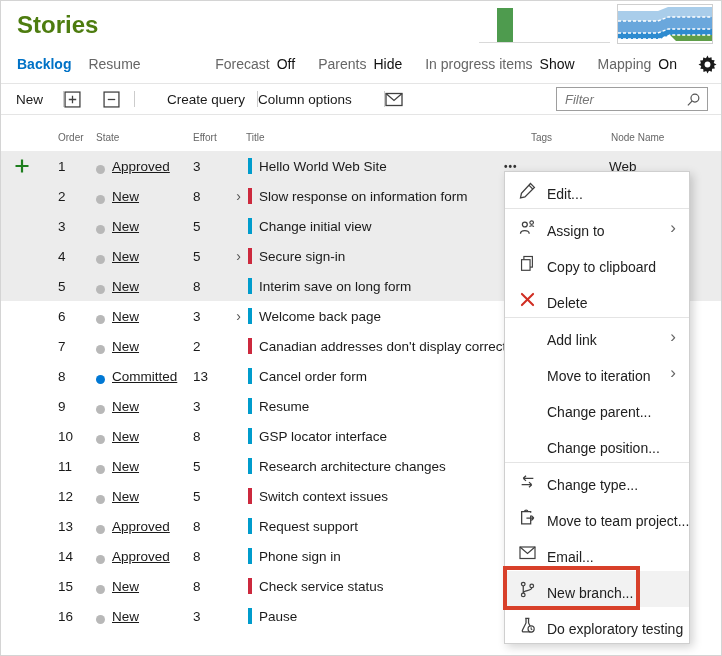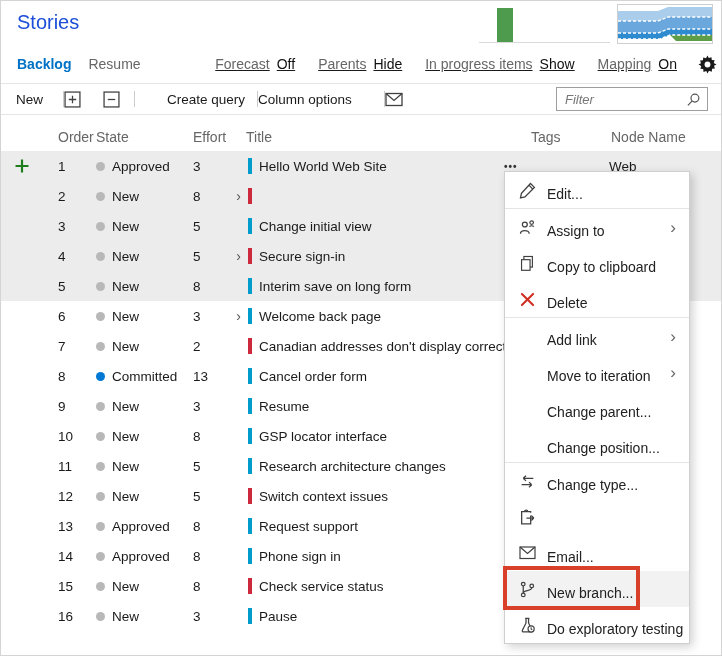--- a/index.html
+++ b/index.html
@@ -2,54 +2,54 @@
 <html><head>
 <meta charset="utf-8">
 <style>
   html,body{margin:0;padding:0;background:#fff;}
   .page{
     position:relative;width:722px;height:656px;box-sizing:border-box;
     border:1px solid #d4d4d4;background:#fff;overflow:hidden;
     font-family:"Liberation Sans","DejaVu Sans",sans-serif;color:#1a1a1a;
   }
   
-  .page-title{position:absolute;left:16px;top:10px;font-size:20px;color:#1d4ed8;}
+  .page-title{position:absolute;left:16px;top:10px;font-size:24px;color:#4d7c0f;font-weight:bold;}
   .velocity{position:absolute;left:477px;top:3px;width:134px;height:40px;cursor:pointer;}
   .cfd{position:absolute;left:616px;top:3px;width:96px;height:40px;border:1px solid #cfcfcf;box-sizing:border-box;cursor:pointer;background:#fff;}
   .tabs{position:absolute;left:16px;top:50px;height:26px;display:flex;align-items:center;gap:11px;font-size:14px;}
   .tab{color:#666;cursor:pointer;padding:0 6px 0 0;}
   .tab.active{color:var(--accent,#0072c6);font-weight:bold;}
-  .view-controls{position:absolute;right:4px;top:50px;height:26px;display:flex;align-items:center;gap:23px;font-size:14px;text-decoration:underline;}
+  .view-controls{position:absolute;right:4px;top:50px;height:26px;display:flex;align-items:center;gap:23px;font-size:14px;}
   .vc{display:flex;gap:7px;cursor:pointer;}
   .vc-label{color:#666;}
   .vc-value{color:#111;}
   .gear{display:flex;align-items:center;cursor:pointer;margin-left:-2px;}
   .hdivider{position:absolute;left:0;right:0;height:1px;background:#e5e5e5;}
   .d1{top:82px;} .d2{top:113px;}
   
   .toolbar{position:absolute;left:15px;top:84px;height:28px;display:flex;align-items:center;font-size:13.5px;}
   .tb-btn{cursor:pointer;color:#1a1a1a;display:flex;align-items:center;}
   .tb-sep{width:1px;height:16px;background:#ccc;}
   .ml20{margin-left:20px}.ml17{margin-left:0}.ml22{margin-left:22px}.ml14{margin-left:14px}.ml16{margin-left:32px}.ml12{margin-left:12px}
   .filter-box{position:absolute;left:555px;top:86px;width:152px;height:24px;border:1px solid #9e9e9e;box-sizing:border-box;background:#fff;}
   .filter-box input{position:absolute;left:0;top:0;width:124px;height:22px;border:0;outline:none;padding:0 0 0 8px;font-size:13px;font-family:inherit;color:#333;background:transparent;}
   .filter-box input::placeholder{font-style:italic;color:#767676;}
   .filter-search{position:absolute;right:6px;top:4px;}
   
   .grid-cols{display:grid;grid-template-columns:57px 38px 97px 36px 1fr;align-items:center;}
-  .thead{position:absolute;left:0;right:0;top:123px;height:26px;font-size:14px;color:#666;}
+  .thead{position:absolute;left:0;right:0;top:123px;height:26px;font-size:10px;color:#666;}
   .thead .title-h{padding-left:17px;}
   .abs-h{position:absolute;top:0;height:26px;display:flex;align-items:center;}
   .tags-h{left:530px;} .node-h{left:610px;}
   .rows{position:absolute;left:0;right:0;top:150px;}
   .row{height:30px;position:relative;font-size:13.5px;cursor:pointer;}
   .row.sel{background:var(--sel-bg,#ececec);}
   .add-plus{visibility:hidden;margin-left:14px;display:flex;}
   .row.can-add .add-plus{visibility:visible;}
-  .state-cell{display:flex;align-items:center;}
+  .state-cell{display:flex;align-items:flex-end;text-decoration:underline;}
   .state-dot{width:9px;height:9px;border-radius:50%;margin-right:7px;flex:0 0 auto;}
   .title-cell{display:flex;align-items:center;overflow:hidden;white-space:nowrap;height:30px;}
   .expand-chevron{width:19px;text-align:center;color:#555;font-size:14px;visibility:hidden;flex:0 0 auto;}
   .row.exp .expand-chevron{visibility:visible;}
   .type-bar{width:4px;height:16px;flex:0 0 auto;}
   .row-title{margin-left:7px;}
   .menu-trigger{position:absolute;left:503px;top:0;height:30px;display:flex;align-items:center;font-weight:bold;color:#333;font-size:10px;letter-spacing:1px;cursor:pointer;}
   .node-cell{position:absolute;left:608px;top:0;height:30px;display:flex;align-items:center;color:#1a1a1a;}
   
   .menu{position:absolute;left:503px;top:170px;width:186px;box-sizing:border-box;background:#fff;border:1px solid #cfcfcf;box-shadow:3px 3px 9px rgba(0,0,0,.18);z-index:5;}
@@ -202,20 +202,21 @@
         </div>
     <div class="order-cell">2</div>
     <div class="state-cell">
       <span class="state-dot" style="background: rgb(184, 184, 184);"></span>
       <span>New</span>
     </div>
     <div>8</div>
     <div class="title-cell">
       <span class="expand-chevron">›</span>
       <span class="type-bar" style="background: rgb(204, 41, 61);"></span>
+      <span class="row-title">Slow response on information form</span>
     </div>
   </div>
       <div class="row grid-cols sel">
     <div>
           <span class="add-plus">
             <svg width="14" height="14" viewBox="0 0 14 14">
               <path d="M7 0.5 V13.5 M0.5 7 H13.5" stroke="#1e7e1e" stroke-width="2.2"></path>
             </svg>
           </span>
         </div>
@@ -569,20 +570,21 @@
 
   </div>
       <div class="menu-item">
     <span class="mi-icon">
           <svg width="17" height="17" viewBox="0 0 16 16">
             <path d="M11 6 V14 H2.5 V2.5 H11 V3.5" fill="none" stroke="#404040" stroke-width="1.2"></path>
             <path d="M5 2.5 a1.8 1.8 0 0 1 3.5 0" fill="none" stroke="#404040" stroke-width="1.1"></path>
             <path d="M7 8.5 H14 M14 8.5 L11.6 6.2 M14 8.5 L11.6 10.8" fill="none" stroke="#404040" stroke-width="1.2"></path>
           </svg>
         </span>
+    <span class="mi-label">Move to team project...</span>
 
   </div>
       <div class="menu-item">
     <span class="mi-icon">
           <svg width="17" height="14" viewBox="0 0 17 14">
             <rect x="1" y="1" width="15" height="11.5" fill="none" stroke="#404040" stroke-width="1.2"></rect>
             <path d="M1 1 L8.5 7.5 L16 1" fill="none" stroke="#404040" stroke-width="1.2"></path>
           </svg>
         </span>
     <span class="mi-label">Email...</span>

